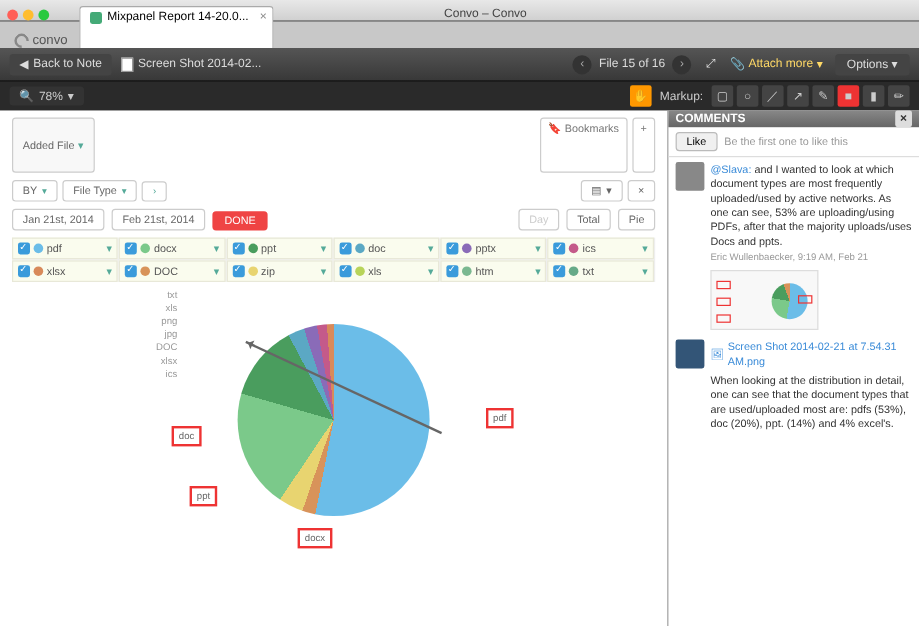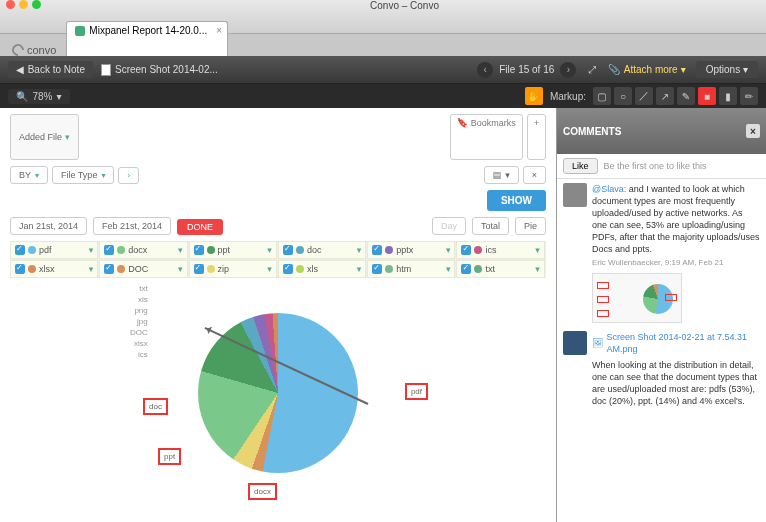--- a/index.html
+++ b/index.html
@@ -1,17 +1,17 @@
 <!DOCTYPE html>
 <html><head>
 <meta charset="utf-8">
 <style>
 *{margin:0;padding:0;box-sizing:border-box;font-family:Arial,Helvetica,sans-serif}
 body{background:#000;width:766px;height:522px;overflow:hidden;font-size:10px}
-.titlebar{height:34px;background:linear-gradient(#e8e8e8,#d0d0d0);display:flex;align-items:flex-start;padding:0 6px;border-bottom:1px solid #aaa}
+.titlebar{height:18px;background:linear-gradient(#e8e8e8,#d0d0d0);display:flex;align-items:flex-end;padding:0 6px;border-bottom:1px solid #aaa}
 .traffic{display:flex;gap:4px;margin-right:8px}
 .tl{width:9px;height:9px;border-radius:50%}
 .tl.r{background:#ff5f57}.tl.y{background:#ffbd2e}.tl.g{background:#28c940}
 .titlebar-title{flex:1;text-align:center;color:#444;font-size:10px}
 .tabbar{height:22px;background:#c8c8c8;display:flex;align-items:flex-end;padding:0 4px;gap:2px}
 .logo{display:flex;align-items:center;gap:3px;padding:0 8px;color:#555;font-weight:normal;font-size:11px}
 .logo-icon{width:12px;height:12px;border:2px solid #888;border-radius:50%;border-right-color:transparent;transform:rotate(45deg)}
 .tab{background:#fff;padding:3px 20px 20px 8px;border-radius:3px 3px 0 0;font-size:10px;display:flex;align-items:center;gap:4px;position:relative;border:1px solid #aaa;border-bottom:none}
 .tab-close{position:absolute;right:5px;color:#888}
 .tab-icon{width:10px;height:10px;background:#4a7;border-radius:2px}
@@ -50,21 +50,21 @@
 .chk:after{content:"✓";color:#fff;font-size:8px;position:absolute;top:-1px;left:1px}
 .dot{width:8px;height:8px;border-radius:50%}
 .chart-area{position:relative;height:220px;display:flex;align-items:center;justify-content:center;margin-top:5px}
 .chart-labels{position:absolute;left:120px;top:0;font-size:8px;color:#999;line-height:11px;text-align:right}
 .pie-wrap{position:relative}
 .pie{width:160px;height:160px;border-radius:50%;background:conic-gradient(#6bbde8 0deg 191deg,#d8935a 191deg 199deg,#e8d470 199deg 214deg,#7bc98a 214deg 286deg,#4a9d5e 286deg 332deg,#5ba8c4 332deg 342deg,#8a6bb8 342deg 350deg,#c45a8a 350deg 356deg,#d88a5a 356deg 360deg)}
 .annot{position:absolute;border:2px solid #e33;padding:2px 4px;font-size:8px;background:#fff;color:#666}
 .arrow-line{position:absolute;width:180px;height:2px;background:#666;top:90px;right:-10px;transform:rotate(25deg);transform-origin:right}
 .arrow-line:after{content:"";position:absolute;left:-2px;top:-3px;border:4px solid transparent;border-right-color:#666}
 .comments-panel{width:210px;background:#fff;display:flex;flex-direction:column;border-left:1px solid #999}
-.comments-header{background:linear-gradient(#888,#666);color:#fff;padding:16px 6px;font-size:10px;font-weight:bold;display:flex;align-items:center}
+.comments-header{background:linear-gradient(#888,#666);color:#fff;padding:0 6px;font-size:10px;font-weight:bold;display:flex;align-items:center}
 .comments-header .close-x{margin-left:auto;background:#ddd;color:#333;width:14px;height:14px;display:flex;align-items:center;justify-content:center;border-radius:2px;cursor:pointer}
 .like-row{display:flex;align-items:center;gap:6px;padding:4px 6px;border-bottom:1px solid #ddd}
 .like-btn{border:1px solid #bbb;padding:2px 8px;border-radius:3px;font-size:9px;background:#f0f0f0}
 .like-prompt{color:#999;font-size:9px}
 .comments-body{flex:1;overflow-y:auto;padding:4px 6px;font-size:9px;color:#333}
 .comment{display:flex;gap:5px;margin-bottom:8px}
 .avatar{width:24px;height:24px;background:#888;border-radius:2px;flex-shrink:0}
 .comment-text{flex:1;line-height:12px}
 .mention{color:#3a8bd8}
 .comment-meta{color:#999;font-size:8px;margin-top:2px}
@@ -174,23 +174,20 @@
           </div>
         <div class="drop">
             <span class="arr">›</span>
           </div>
         <div style="flex:1"></div>
         <div class="drop"><span>▤</span> ▾</div>
         <div class="drop">×</div>
       </div>
 
 
-      <div class="filter-row">
-        <div class="show-btn">SHOW</div>
-      </div>
 
       <div class="date-row">
         <div class="drop">Jan 21st, 2014</div>
         <div class="drop">Feb 21st, 2014</div>
         <div class="done-btn">DONE</div>
         <div style="flex:1"></div>
         <div class="drop" style="color:#ccc">Day</div>
         <div class="drop">Total</div>
         <div class="drop">Pie</div>
       </div>

